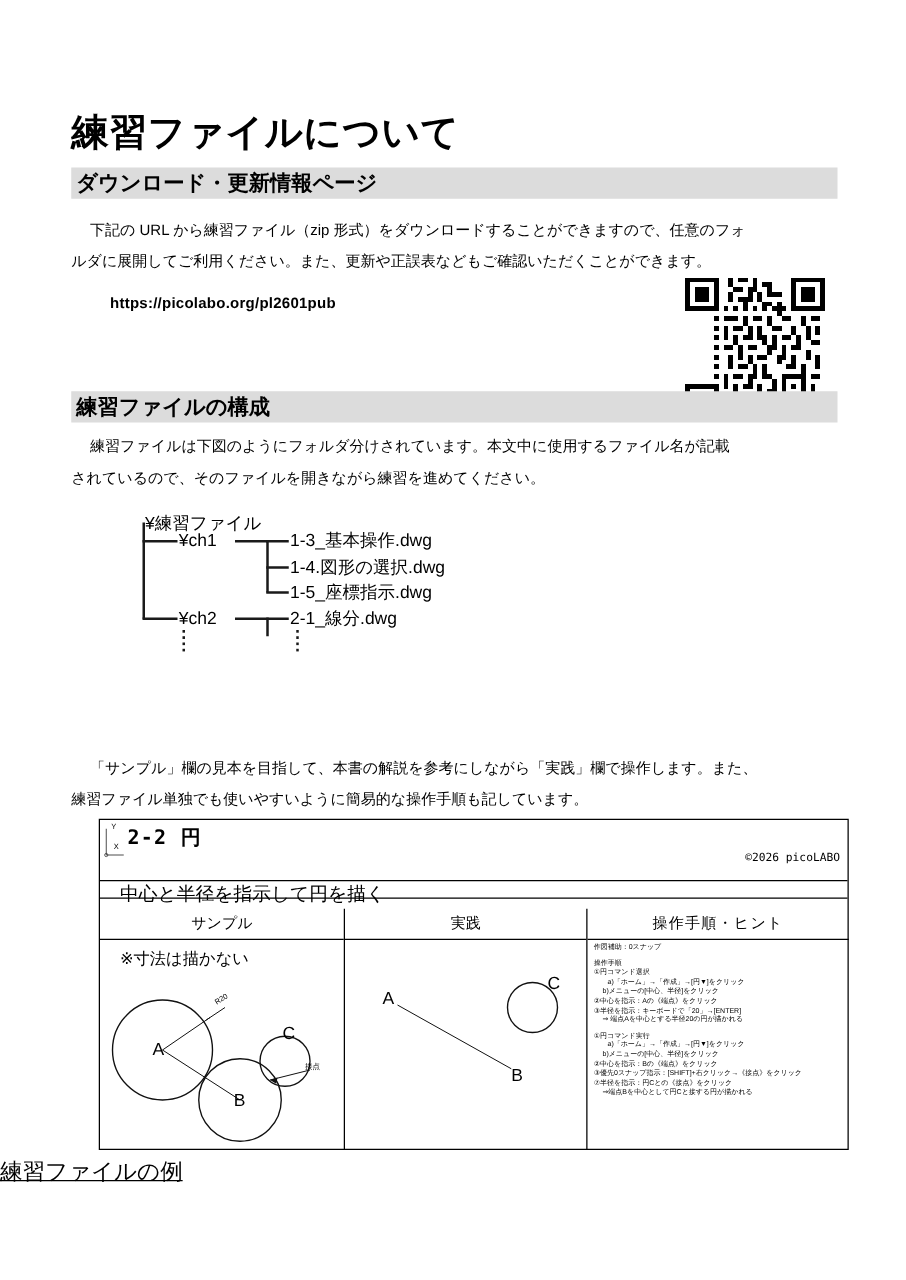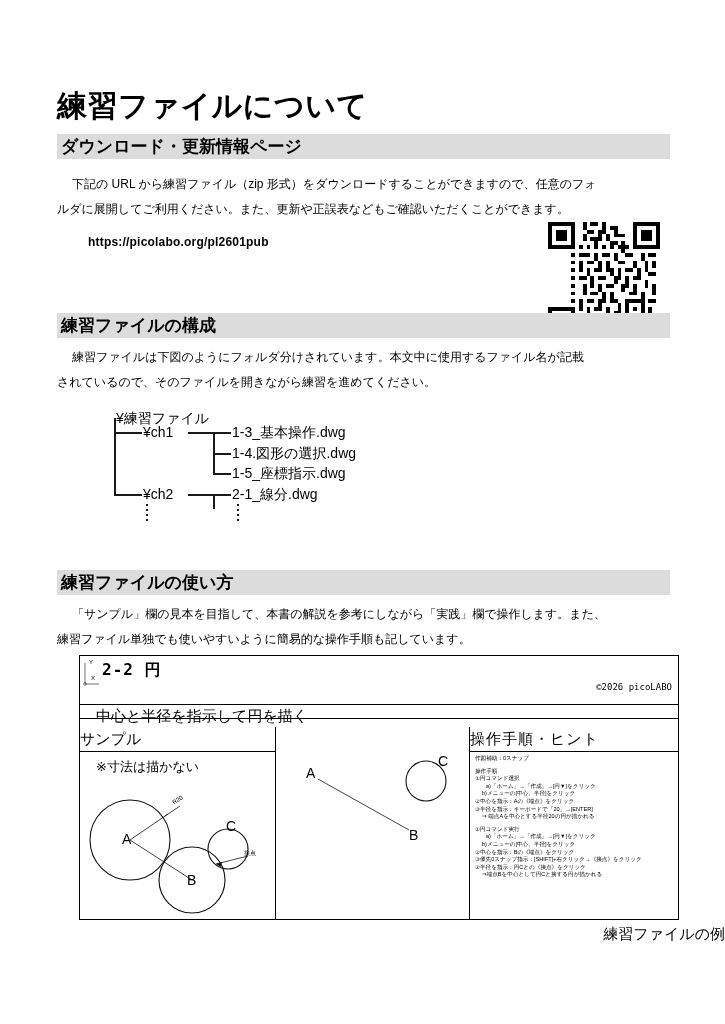--- a/index.html
+++ b/index.html
@@ -97,21 +97,21 @@
   }
   .ex-cols{
     position:absolute;left:0;top:71px;width:100%;height:193px;
   }
   .col{position:absolute;top:0;height:100%;box-sizing:border-box;}
   .c1{left:0;width:195px;}
   .c2{left:195px;width:194px;border-left:1px solid #000;}
   .c3{left:389px;width:210px;border-left:1px solid #000;}
   .col-head{
     height:24px;border-bottom:1px solid #000;
-    font-size:15px;text-align:left;line-height:23px;
+    font-size:12px;text-align:center;line-height:23px;
     white-space:nowrap;
   }
   .c3 .col-head{letter-spacing:1px;}
   .col-body{position:relative;height:168px;}
 
   .note-dim{
     position:absolute;left:16px;top:6px;
     font-size:13px;white-space:nowrap;
   }
 
@@ -122,21 +122,21 @@
     letter-spacing:0px;
   }
   .hints div{white-space:nowrap;}
   .hints .gap{height:5px;}
   .hints .i1{padding-left:7px;}
   .hints .i2{padding-left:11px;}
 
   figure{margin:0;}
   .caption{
     position:absolute;left:0;top:925px;width:725px;
-    text-align:right;font-size:15px;
+    text-align:left;font-size:18px;text-decoration:underline;
   }
   svg{overflow:visible;}
 </style>
 </head>
 <body>
 
 <div class="page">
 
   <h1 class="doc-title">練習ファイルについて</h1>
 
@@ -306,21 +306,20 @@
     <div class="lbl" style="left:33px;top:88px;">¥ch2</div>
 
     <div class="ln" style="left:78px;top:96px;width:43px;height:1.5px;"></div>
     <div class="ln" style="left:103px;top:96px;width:1.5px;height:15px;"></div>
     <div class="lbl" style="left:122px;top:88px;">2-1_線分.dwg</div>
 
     <div class="vdots" style="left:36px;top:106px;height:18px;"></div>
     <div class="vdots" style="left:127px;top:106px;height:18px;"></div>
   </div>
 
-  <div class="sec-bar" style="top:570px;">練習ファイルの使い方</div>
 
   <div class="para" style="top:602px;">
     <span class="ind"></span><span>「サンプル」欄の見本を目指して、本書の解説を参考にしながら「実践」欄で操作します。また、</span><br>
     <span>練習ファイル単独でも使いやすいように簡易的な操作手順も記しています。</span>
   </div>
 
   <figure class="exbox">
 
     <div class="ex-head">
       <div class="axis-mark">
@@ -361,20 +360,21 @@
 
           <div style="position:absolute;left:42px;top:79px;font-size:14px;">A</div>
           <div style="position:absolute;left:107px;top:120px;font-size:14px;">B</div>
           <div style="position:absolute;left:146px;top:66px;font-size:14px;">C</div>
           <div style="position:absolute;left:92px;top:45px;font-size:6px;transform:rotate(-32deg);">R20</div>
           <div style="position:absolute;left:164px;top:97px;font-size:6px;">接点</div>
         </div>
       </div>
 
       <div class="col c2">
+        <div class="col-head">実践</div>
         <div class="col-body">
           <svg width="193" height="168" viewBox="0 0 193 168" aria-hidden="true">
             <line x1="42" y1="52" x2="133" y2="103" stroke="#111" stroke-width="0.8"></line>
             <circle cx="150" cy="54" r="20" fill="none" stroke="#111" stroke-width="1.1"></circle>
           </svg>
           <div style="position:absolute;left:30px;top:38px;font-size:14px;">A</div>
           <div style="position:absolute;left:133px;top:100px;font-size:14px;">B</div>
           <div style="position:absolute;left:162px;top:26px;font-size:14px;">C</div>
         </div>
       </div>

